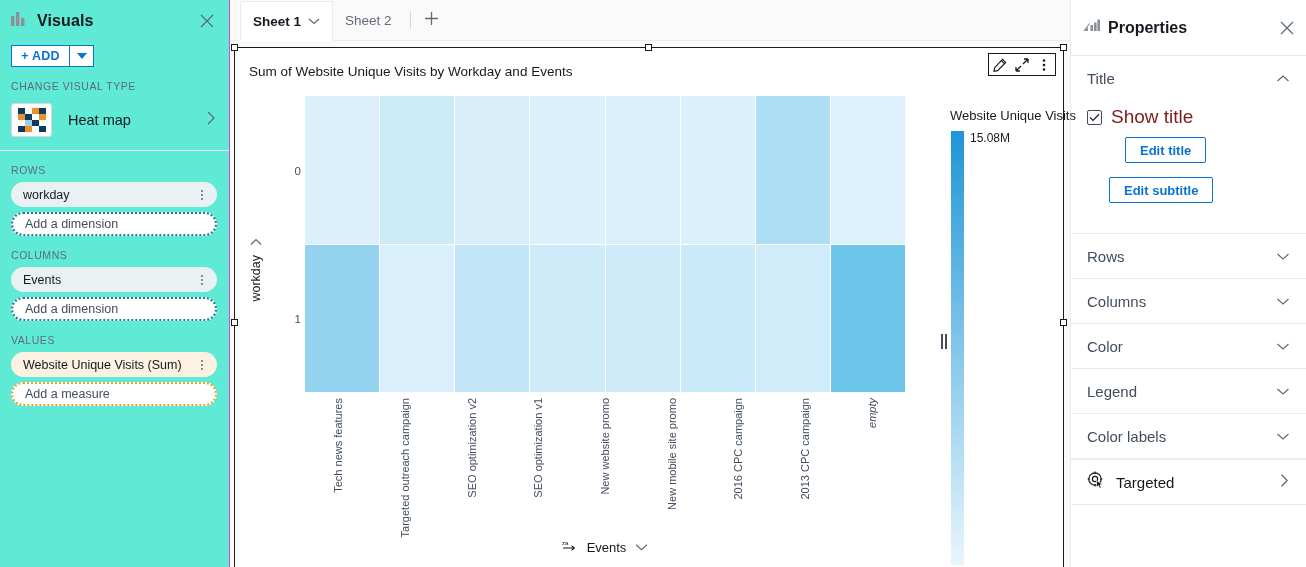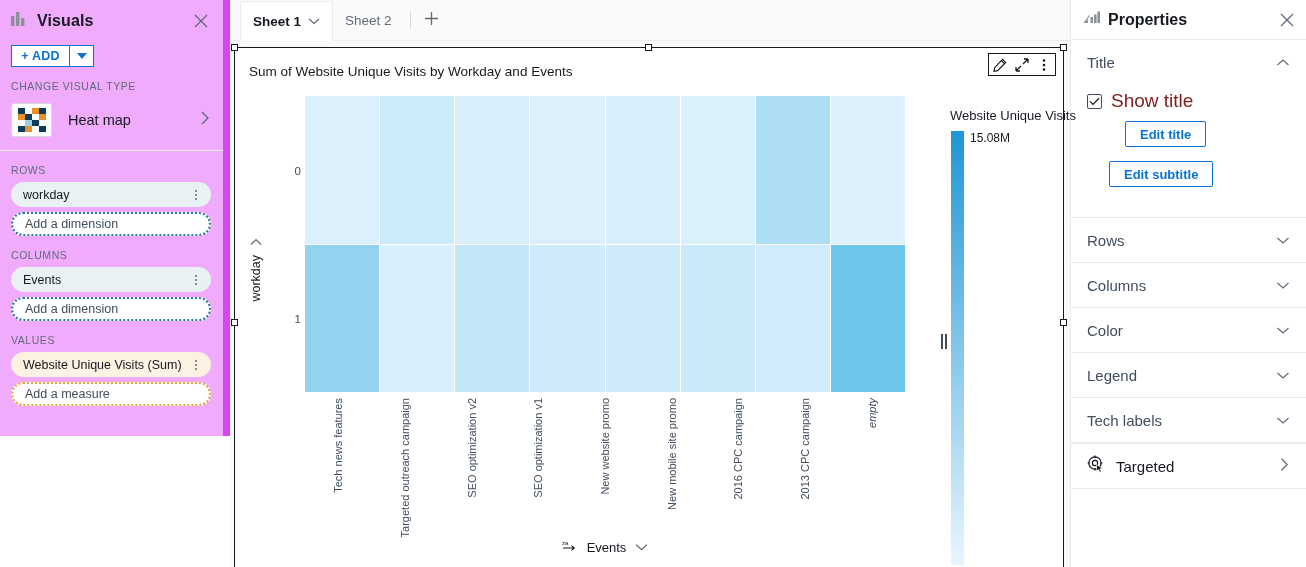--- a/index.html
+++ b/index.html
@@ -7,23 +7,23 @@
     width: 1306px; height: 567px;
     font-family: "Liberation Sans", sans-serif;
     background: #ffffff;
     overflow: hidden;
     color: #16191f;
   }
   #app { position: relative; width: 1306px; height: 567px; display: flex; }
 
   
   .visuals-panel {
-    width: 230px; height: 436px;
-    background: #f0abfc;
-    border-right: 7px solid #d946ef;
+    width: 230px; height: 567px;
+    background: #5eead4;
+    border-right: 1px solid #d946ef;
     position: relative;
     flex: 0 0 230px;
   }
   .vp-header {
     display: flex; align-items: center;
     height: 41px; padding: 0 12px 0 11px;
   }
   .vp-header .vp-title {
     font-size: 16px; font-weight: bold; color: #16191f;
     margin-left: 9px; letter-spacing: .1px;
@@ -236,21 +236,21 @@
   }
   .legend-resize i { width: 2px; height: 15px; background: #414d5c; display: block; }
 
   
   .props-panel {
     width: 236px; height: 567px; flex: 0 0 236px;
     background: #fff; border-left: 1px solid #e9ebed;
   }
   .pp-header {
     display: flex; align-items: center;
-    height: 40px; padding: 0 12px;
+    height: 56px; padding: 0 12px;
     border-bottom: 1px solid #e9ebed;
   }
   .pp-title { font-size: 16px; font-weight: bold; margin-left: 8px; }
   .pp-close { margin-left: auto; cursor: pointer; display: flex; }
 
   .pp-section-head {
     display: flex; align-items: center;
     padding: 0 16px; height: 44px; cursor: pointer;
   }
   .pp-section-head .s-name { font-size: 15px; color: #414d5c; }
@@ -589,21 +589,21 @@
         </div>
         <div class="pp-sep"></div>
         <div class="pp-section-head">
           <span class="s-name">Legend</span>
           <span class="s-chev"><svg width="14" height="9" viewBox="0 0 14 9">
               <path d="M1.5 2 L7 7 L12.5 2" stroke="#5f6b7a" stroke-width="1.2" fill="none"></path>
             </svg></span>
         </div>
         <div class="pp-sep"></div>
         <div class="pp-section-head">
-          <span class="s-name">Tech labels</span>
+          <span class="s-name">Color labels</span>
           <span class="s-chev"><svg width="14" height="9" viewBox="0 0 14 9">
               <path d="M1.5 2 L7 7 L12.5 2" stroke="#5f6b7a" stroke-width="1.2" fill="none"></path>
             </svg></span>
         </div>
         <div class="pp-sep"></div>
       </div>
 
     <div class="pp-sep"></div>
     <div class="actions-row">
       <span>

